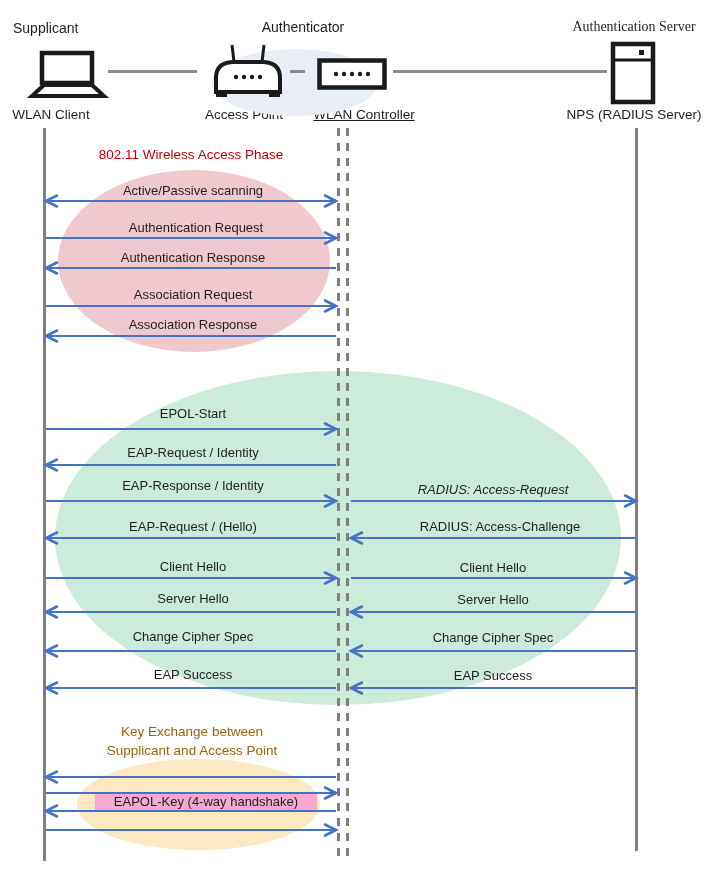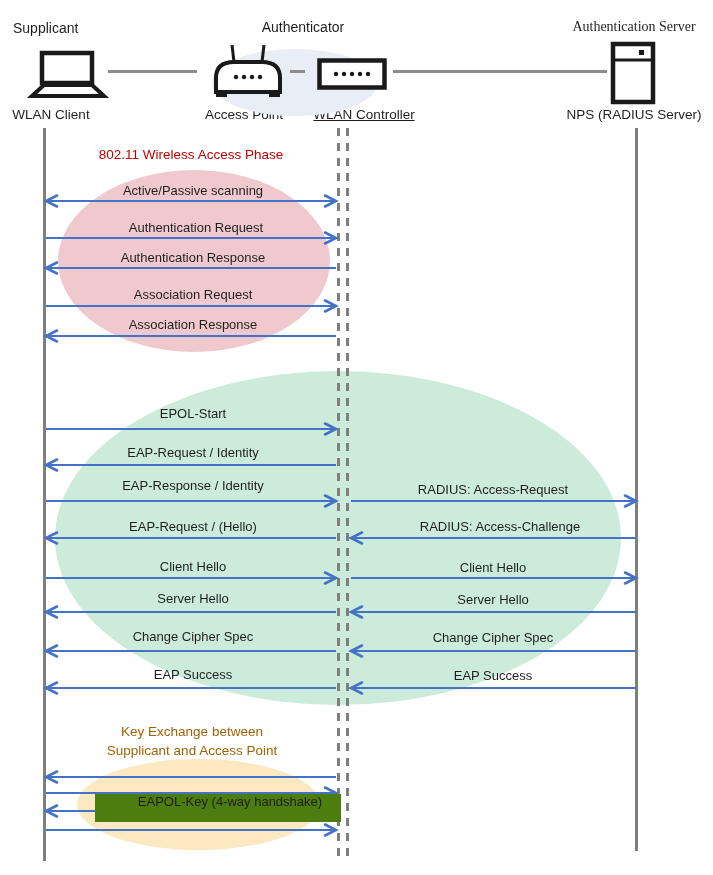--- a/index.html
+++ b/index.html
@@ -10,21 +10,21 @@
   .abs{position:absolute;}
   .ctr{transform:translateX(-50%);white-space:nowrap;}
   .hdr{font-size:14px;}
   .dev{font-size:13.5px;}
   .phase-title{font-size:13.5px;text-align:center;white-space:nowrap;}
   .ellipse{border-radius:50%;}
   .lifeline{width:3px;background:#7F7F7F;}
   .lifeline.dashed{background:repeating-linear-gradient(to bottom,#7F7F7F 0 8px,transparent 8px 15px);}
   .conn{height:3px;background:#8C8C8C;}
   .msg-label{font-size:13px;text-align:center;line-height:16px;white-space:nowrap;z-index:6;position:absolute;}
-  .msg-label.boxed{background:#4d7c0f;line-height:16px;height:28px;padding-left:24px;}
+  .msg-label.boxed{background:#f9a8d4;line-height:16px;height:16px;}
   #arrow-layer{position:absolute;left:0;top:0;z-index:5;pointer-events:none;}
   .z1{z-index:1}.z2{z-index:2}.z3{z-index:3}.z4{z-index:4}
   svg.icon{overflow:visible;}
 </style>
 </head>
 <body>
 
 <div class="canvas">
 
   <div class="abs hdr" style="left:13px;top:20px;">Supplicant</div>
@@ -193,21 +193,21 @@
       <div class="msg-label" style="left: 43px; width: 300px; top: 317px;">Association Response</div>
       <div class="msg-label" style="left: 43px; width: 300px; top: 406px;">EPOL-Start</div>
       <div class="msg-label" style="left: 43px; width: 300px; top: 445px;">EAP-Request / Identity</div>
       <div class="msg-label" style="left: 43px; width: 300px; top: 478px;">EAP-Response / Identity</div>
       <div class="msg-label" style="left: 43px; width: 300px; top: 519px;">EAP-Request / (Hello)</div>
       <div class="msg-label" style="left: 43px; width: 300px; top: 559px;">Client Hello</div>
       <div class="msg-label" style="left: 43px; width: 300px; top: 591px;">Server Hello</div>
       <div class="msg-label" style="left: 43px; width: 300px; top: 629px;">Change Cipher Spec</div>
       <div class="msg-label" style="left: 43px; width: 300px; top: 667px;">EAP Success</div>
       <div class="msg-label boxed" style="left: 95px; width: 222px; top: 794px;">EAPOL-Key (4-way handshake)</div>
-      <div class="msg-label" style="left: 343px; width: 300px; top: 482px;">RADIUS: Access-Request</div>
+      <div class="msg-label" style="left: 343px; width: 300px; top: 482px; font-style: italic;">RADIUS: Access-Request</div>
       <div class="msg-label" style="left: 350px; width: 300px; top: 519px;">RADIUS: Access-Challenge</div>
       <div class="msg-label" style="left: 343px; width: 300px; top: 560px;">Client Hello</div>
       <div class="msg-label" style="left: 343px; width: 300px; top: 592px;">Server Hello</div>
       <div class="msg-label" style="left: 343px; width: 300px; top: 630px;">Change Cipher Spec</div>
       <div class="msg-label" style="left: 343px; width: 300px; top: 668px;">EAP Success</div>
     </div>
 
 </div>
 
 </body></html>

